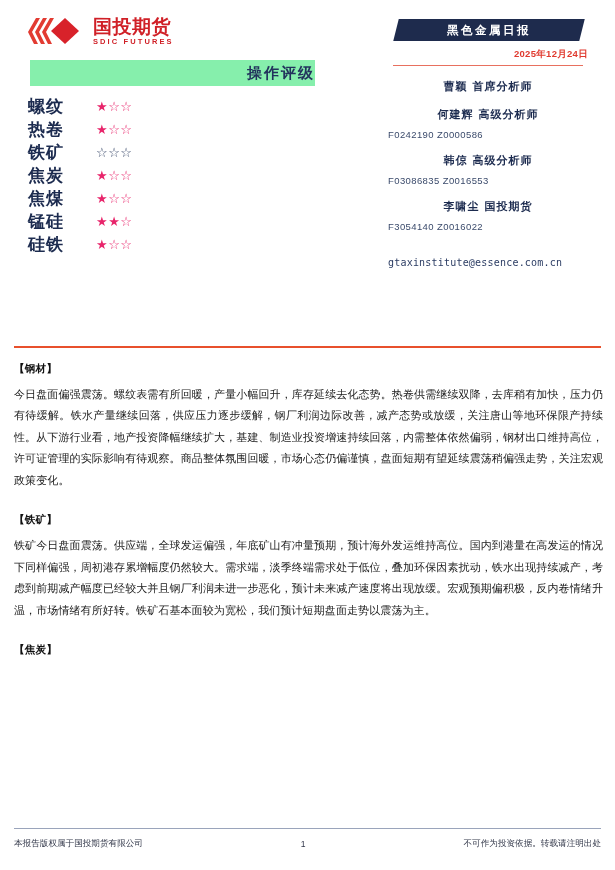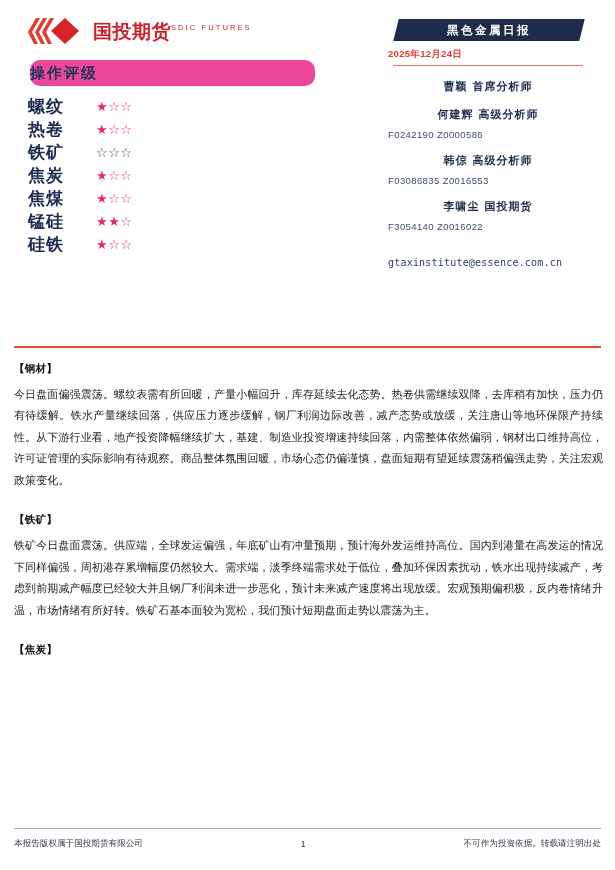--- a/index.html
+++ b/index.html
@@ -31,50 +31,49 @@
     display: flex;
     align-items: center;
     gap: 7px;
   }
   #logo-mark {
     width: 62px; height: 30px;
     position: relative;
   }
   #logo-words {
     display: flex;
-    flex-direction: row;
+    flex-direction: column;
     justify-content: center;
     line-height: 1;
   }
   #logo-cn {
     font-family: "DejaVu Sans", "Liberation Sans", sans-serif;
     font-size: 19px;
     font-weight: 700;
     color: #d02027;
     letter-spacing: 0.5px;
   }
   #logo-en {
     font-family: "Liberation Sans", sans-serif;
     font-size: 7.5px;
-    font-weight: 400;
+    font-weight: 700;
     color: #d02027;
     letter-spacing: 2.1px;
     margin-top: 2px;
   }
 
   
   #rating-title-bar {
     position: absolute;
     left: 30px; top: 60px;
     width: 285px; height: 26px;
-    background: #ec4899;
-    display: flex;
-    align-items: center;
-    justify-content: flex-start;
-    border-radius: 10px;
+    background: #86efac;
+    display: flex;
+    align-items: center;
+    justify-content: flex-end;
   }
   #rating-title-text {
     font-family: "DejaVu Serif", "Liberation Serif", serif;
     font-size: 15px;
     font-weight: 700;
     color: #22335c;
     letter-spacing: 2px;
   }
 
   
@@ -133,21 +132,21 @@
     transform: skewX(14deg);
     font-family: "DejaVu Serif", "Liberation Serif", serif;
     font-size: 11.5px;
     font-weight: 700;
     color: #ffffff;
     letter-spacing: 2.5px;
   }
   #report-date {
     margin-top: 7px;
     width: 200px;
-    text-align: left;
+    text-align: right;
     font-family: "Liberation Sans", sans-serif;
     font-size: 9.5px;
     font-weight: 700;
     color: #e03a2f;
     letter-spacing: 0.3px;
   }
   #date-rule {
     margin-top: 4px;
     margin-left: 5px;
     width: 190px;

